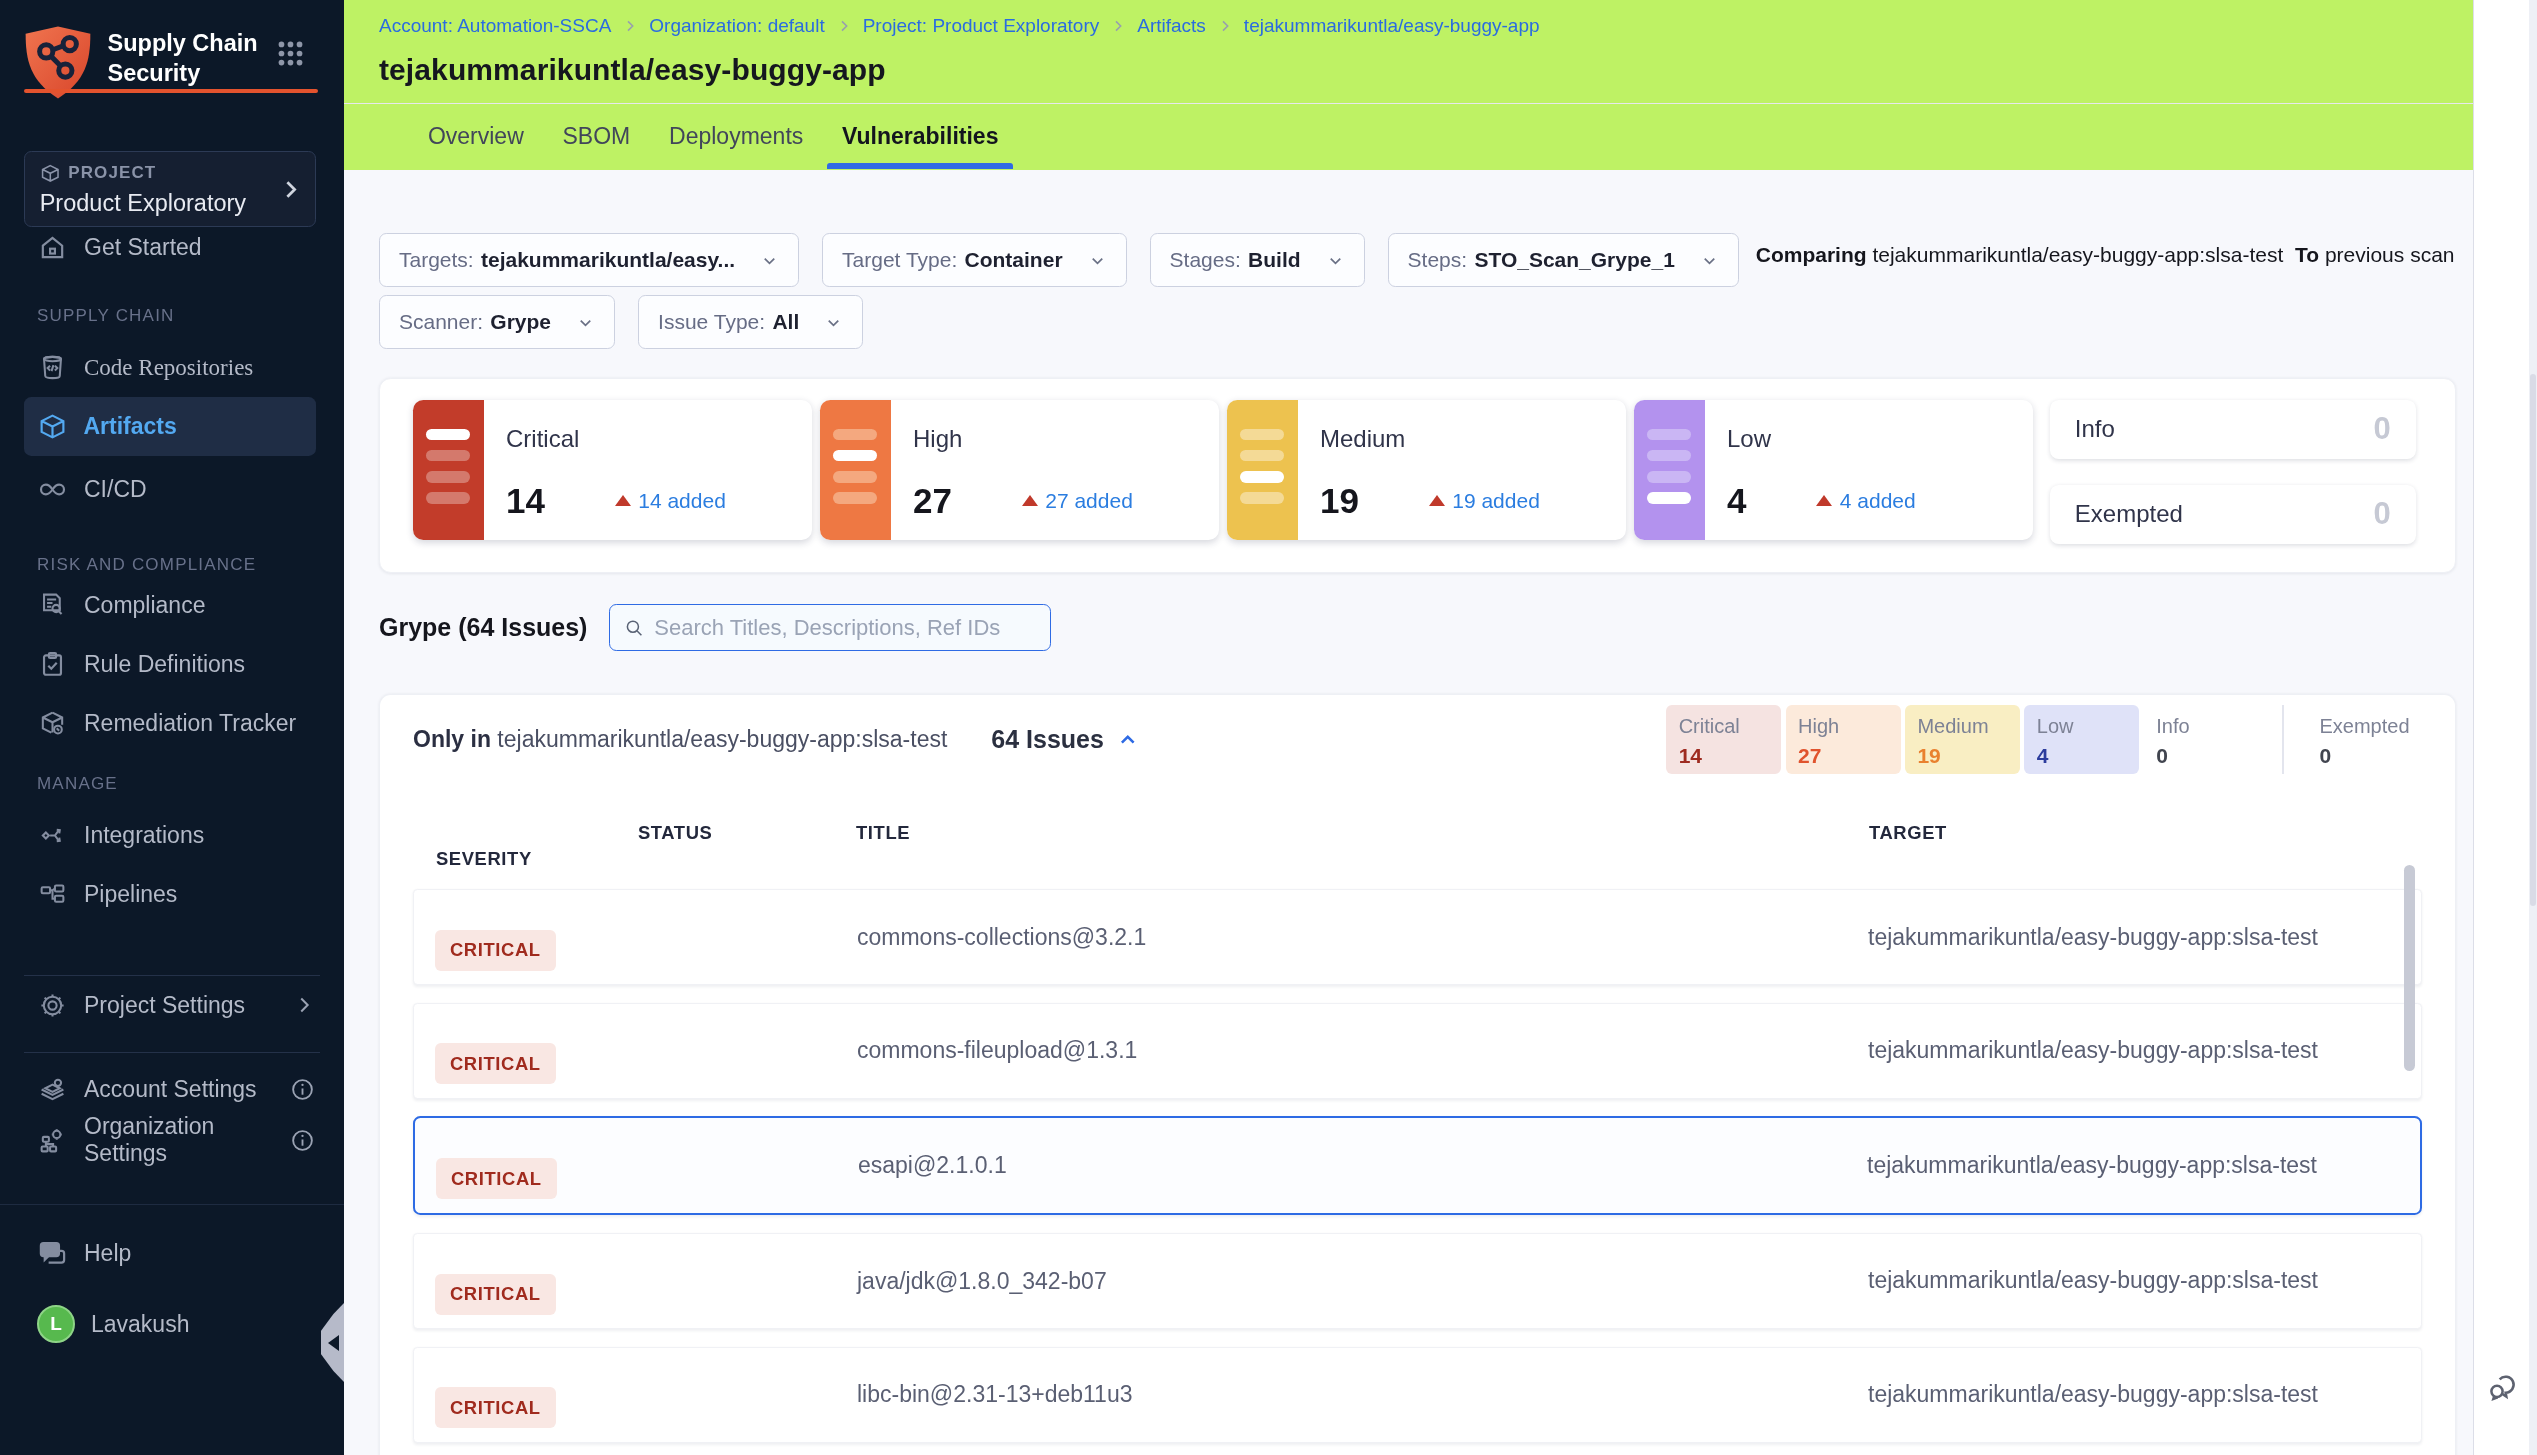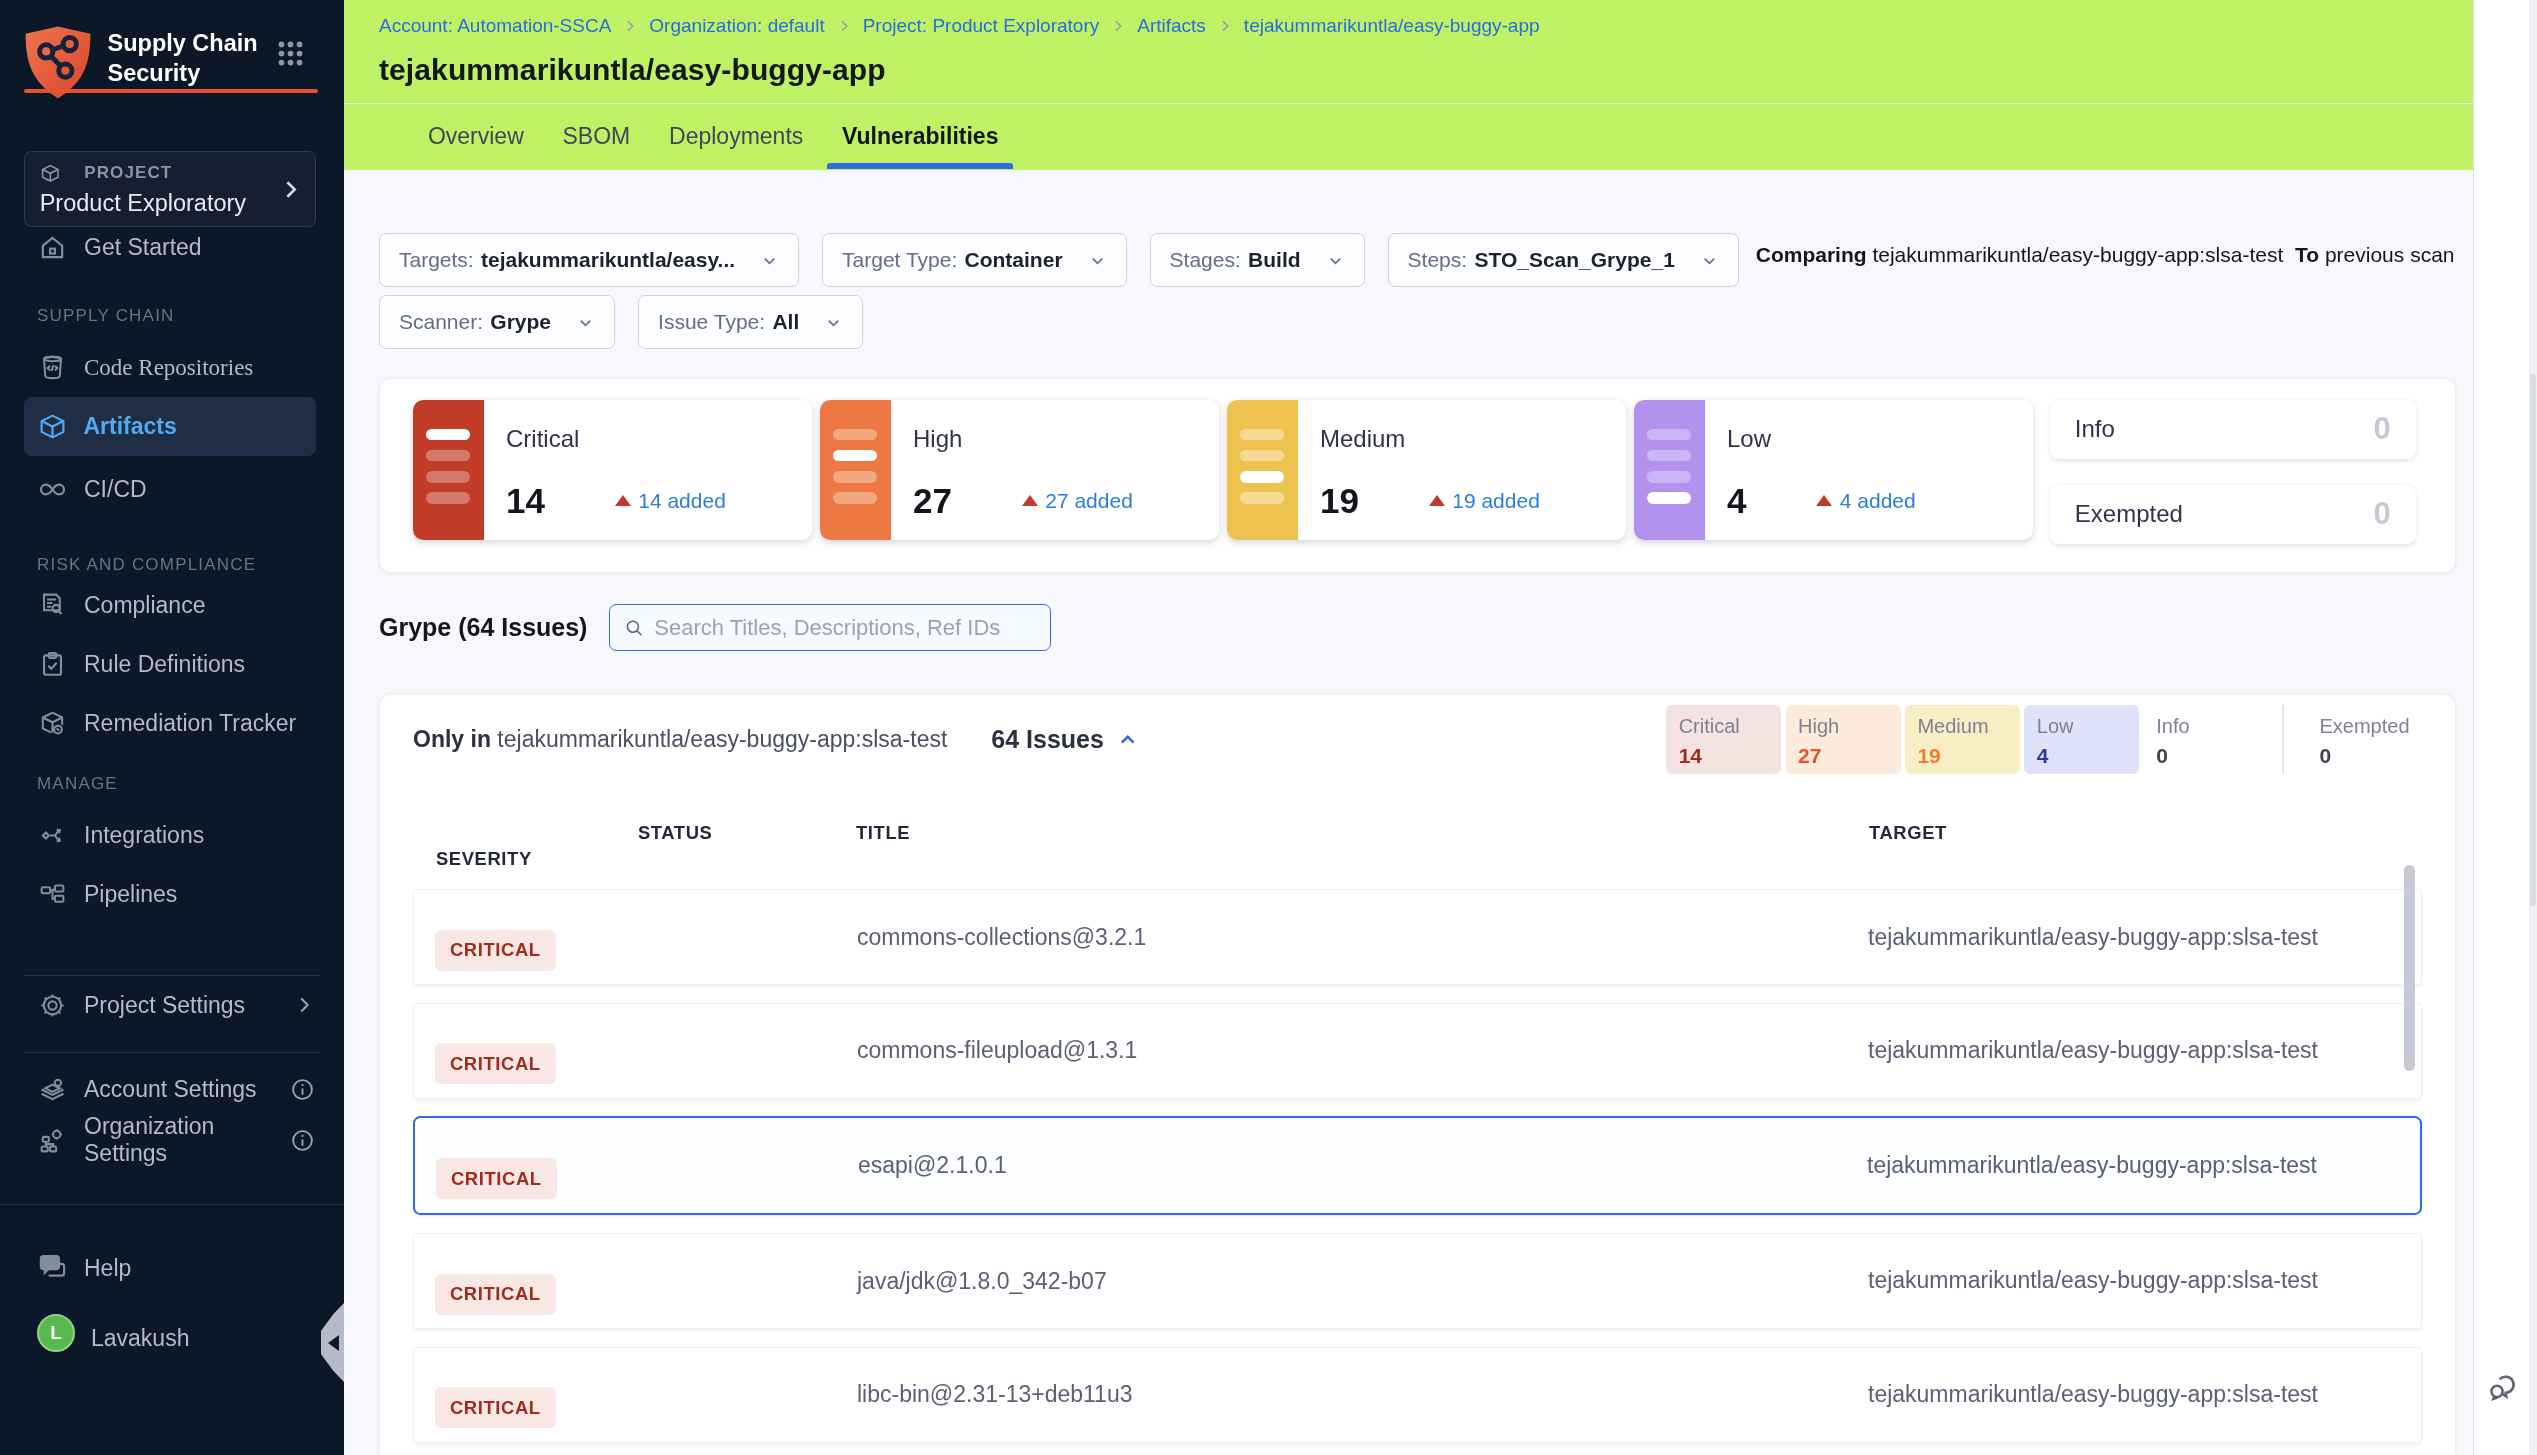--- a/index.html
+++ b/index.html
@@ -11,42 +11,42 @@
     background:#0c1828; color:#b9bfcc; }
   .logo-row { display:flex; align-items:flex-start; padding:25px 0 0 23.5px; position:relative; }
   .logo-shield { width:68px; height:75px; }
   .app-name { margin-left:16px; margin-top:4.4px; font-size:23.5px; font-weight:700;
     color:#fff; line-height:1.25; }
   .grid-icon { position:absolute; right:38px; top:38px; cursor:pointer; }
   .orange-line { position:absolute; left:23.5px; right:26.4px; top:89px; height:3.7px;
     background:#e4532e; border-radius:2.2px; }
   .project-card { margin:51px 28px 0 24px; height:76px; background:#151f31;
     border:1.5px solid #2c3a55; border-radius:7.3px; padding:11px 14.7px; position:relative; cursor:pointer; }
-  .project-card .p-row1 { display:flex; align-items:center; gap:24px; }
+  .project-card .p-row1 { display:flex; align-items:center; gap:8px; }
   .p-label { font-size:17px; font-weight:700; letter-spacing:1.1px; color:#8a93a8; }
   .p-name { font-size:23.5px; color:#e8ebf2; margin-top:6.6px; }
   .p-chev { position:absolute; right:11.7px; top:25px; }
 
   .nav { position:absolute; top:192px; left:0; right:0; }
   .nav-item { display:flex; align-items:center; height:59px; padding-left:37px; cursor:pointer; }
   .nav-item .ni-label { margin-left:16px; font-size:23px; color:#b4bac8; }
   .nav-item.active { margin:0 28px 0 24px; padding-left:12.5px; background:#1f2d45; border-radius:7.3px; }
   .nav-item.active .ni-label { color:#53a9f1; font-weight:700; }
   .nav-section { font-size:17px; letter-spacing:1.2px; color:#68718a; padding-left:37px;
     height:22px; display:flex; align-items:center; }
   .nav-icon { width:31px; height:31px; flex:0 0 31px; display:flex; align-items:center; justify-content:center; }
   .ni-right { margin-left:auto; margin-right:29px; display:flex; align-items:center; }
   .side-divider { height:0.7px; background:#243149; margin:0 24px; }
   .mt1{margin-top:26px;} .mt2{margin-top:28px;} .mt3{margin-top:11px;font-family:Liberation Serif, serif;} .mt4{margin-top:3.7px;}
   .mt5{margin-top:35px;} .mt6{margin-top:20.6px;} .mt7{margin-top:11px;} .mt8{margin-top:51px;} .mt9{margin-top:17px;}
   .nav-item.compact { height:51px; }
 
   .side-footer { position:absolute; left:0; right:0; top:1204px; bottom:0;
     border-top:1.5px solid #1e2b41; background:#0c1828; }
-  .footer-item { display:flex; align-items:flex-end; padding-left:37px; height:56px; cursor:pointer; }
+  .footer-item { display:flex; align-items:center; padding-left:37px; height:56px; cursor:pointer; }
   .footer-item .ni-label { margin-left:16px; font-size:23px; color:#b4bac8; }
   .avatar { width:38px; height:38px; border-radius:50%; background:#57b94e; color:#fff;
     display:flex; align-items:center; justify-content:center; font-size:19px; font-weight:700;
     border:2.2px solid #8ed487; }
   .f1 { margin-top:20.6px; } .f2 { margin-top:14.7px; }
   .collapse-handle { position:absolute; right:0; top:1303px; width:23.5px; height:79px;
     background:#b6bac9; clip-path:polygon(100% 0,100% 100%,55% 86%,0 64%,0 36%,55% 14%);
     display:flex; align-items:center; justify-content:center; cursor:pointer; }
   .collapse-tri { width:0; height:0; border-top:8.8px solid transparent; border-bottom:8.8px solid transparent;
     border-right:11.7px solid #0c1828; margin-left:1.5px; }

